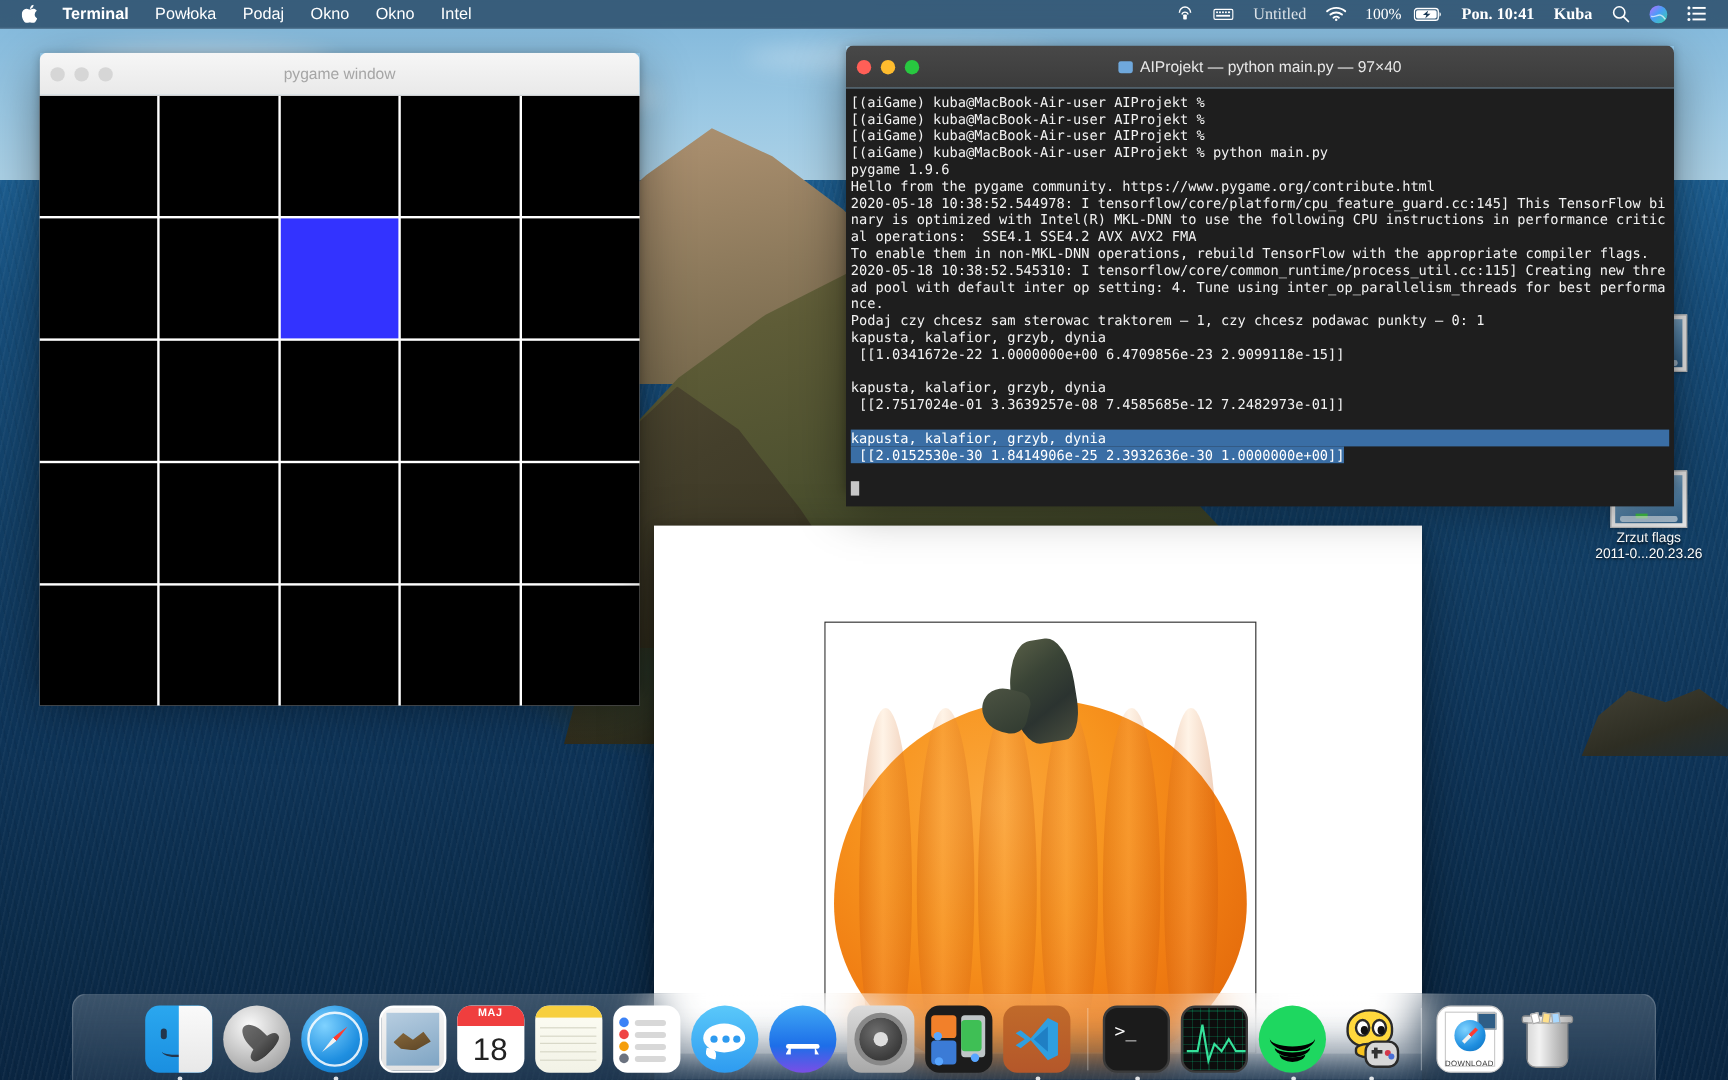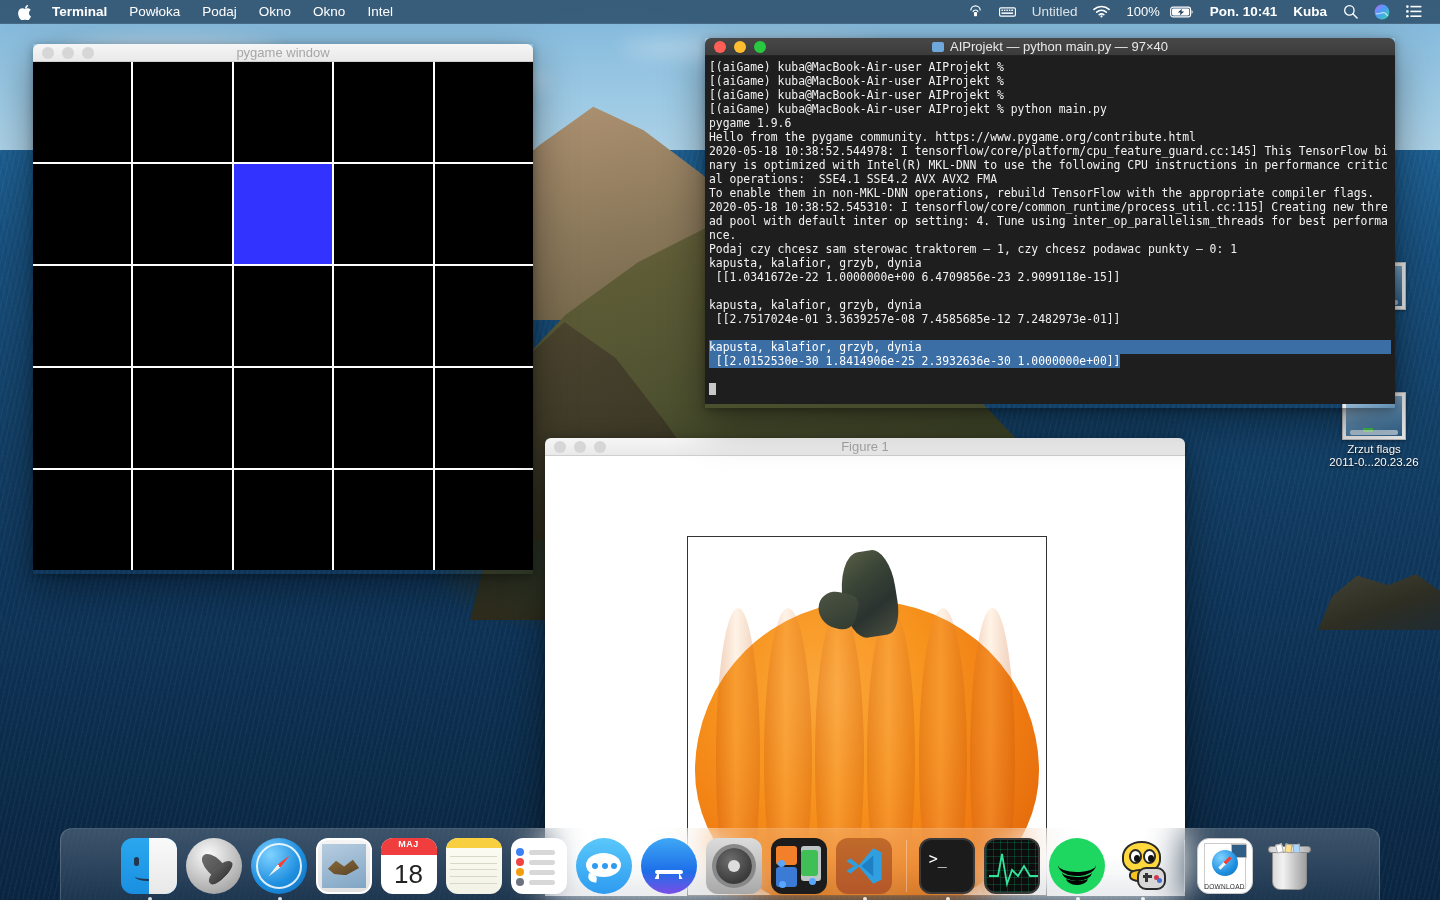--- a/index.html
+++ b/index.html
@@ -72,21 +72,21 @@
     backdrop-filter:blur(14px);
     display:flex; align-items:center;
     color:#fff; font-size:13.5px; z-index:60;
     border-bottom:1px solid rgba(255,255,255,.08);
   }
   .mb-left { display:flex; align-items:flex-end; gap:0; padding-left:12px; }
   .mb-apple { font-size:15px; line-height:1; padding:0 10px 2px 6px; }
   .mb-item { padding:0 11px; cursor:default; height:24px; display:flex; align-items:center; }
   .mb-item.bold { font-weight:bold; }
   .mb-right { margin-left:auto; display:flex; align-items:center; padding-right:10px; gap:0; }
-  .mb-right .mb-item { padding:0 8px; }
+  .mb-right .mb-item { padding:0 8px;font-family:Liberation Serif, serif; }
   .mb-icon { display:flex; align-items:center; justify-content:center; padding:0 8px; }
   .mb-icon svg { display:block; }
   .mb-battery-text { font-size:13px; }
 
   
   .desk-icon {
     position:absolute; width:108px; text-align:center; z-index:5;
   }
   .desk-thumb {
     width:64px; height:48px; margin:0 auto;
@@ -107,21 +107,21 @@
     position:absolute; left:30%; bottom:4px; width:10px; height:4px; background:#3fbf46;
   }
   .desk-label {
     margin-top:3px; font-size:11.5px; color:#fff; line-height:13px;
     text-shadow:0 1px 2px rgba(0,0,0,.85);
   }
 
   
   .win { position:absolute; z-index:10; box-shadow:0 14px 40px rgba(0,0,0,.42), 0 2px 8px rgba(0,0,0,.3); }
   .titlebar {
-    height:18px; display:flex; align-items:center; position:relative;
+    height:36px; display:flex; align-items:center; position:relative;
     border-top-left-radius:6px; border-top-right-radius:6px;
   }
   .lights { display:flex; gap:8px; padding-left:9px; align-items:center; }
   .light { width:12px; height:12px; border-radius:50%; }
   .title-text {
     position:absolute; left:0; right:0; text-align:center;
     font-size:13px; pointer-events:none;
   }
   .titlebar.inactive {
     background:linear-gradient(180deg,#f6f6f6 0%,#e9e9e9 100%);
@@ -500,28 +500,20 @@
       <div class="pg-cell" style="background: rgb(0, 0, 0);"></div>
       <div class="pg-cell" style="background: rgb(0, 0, 0);"></div>
       <div class="pg-cell" style="background: rgb(0, 0, 0);"></div>
       <div class="pg-cell" style="background: rgb(0, 0, 0);"></div>
       <div class="pg-cell" style="background: rgb(0, 0, 0);"></div>
       <div class="pg-cell" style="background: rgb(0, 0, 0);"></div>
     </div>
 </div>
 
 <div class="win" id="figure-window">
-  <div class="titlebar inactive">
-    <div class="lights">
-      <div class="light"></div>
-      <div class="light"></div>
-      <div class="light"></div>
-    </div>
-    <div class="title-text">Figure 1</div>
-  </div>
   <div class="fig-body">
     <div class="fig-axes" id="fig-axes">
       <div class="pumpkin-bg">
         <div class="pk-body">
           <div class="pk-rib" style="left:6%;width:13%"></div>
           <div class="pk-rib" style="left:20%;width:14%"></div>
           <div class="pk-rib" style="left:35%;width:14%"></div>
           <div class="pk-rib" style="left:50%;width:14%"></div>
           <div class="pk-rib" style="left:65%;width:14%"></div>
           <div class="pk-rib" style="left:80%;width:13%"></div>

